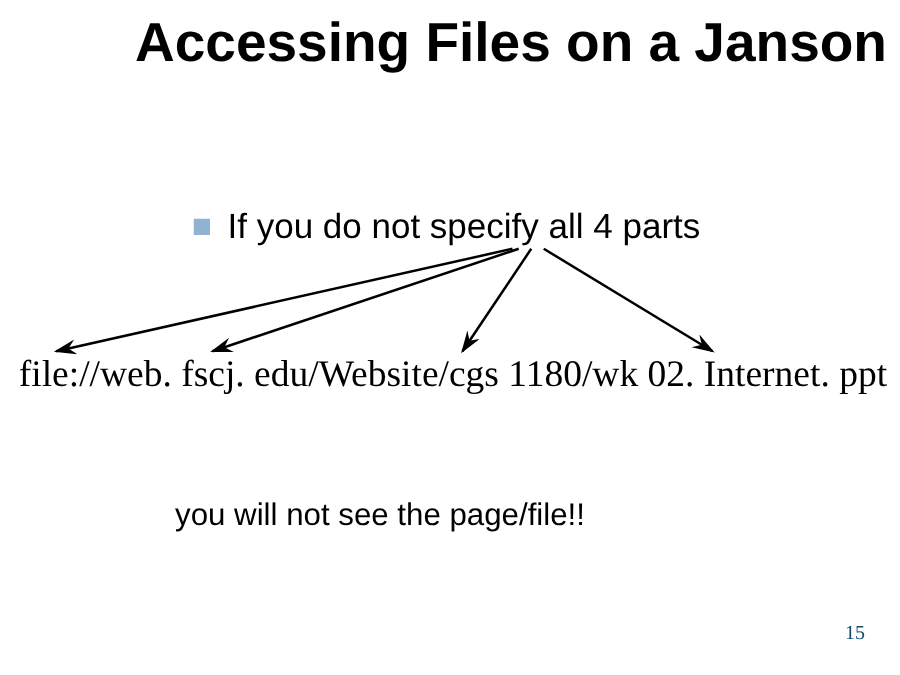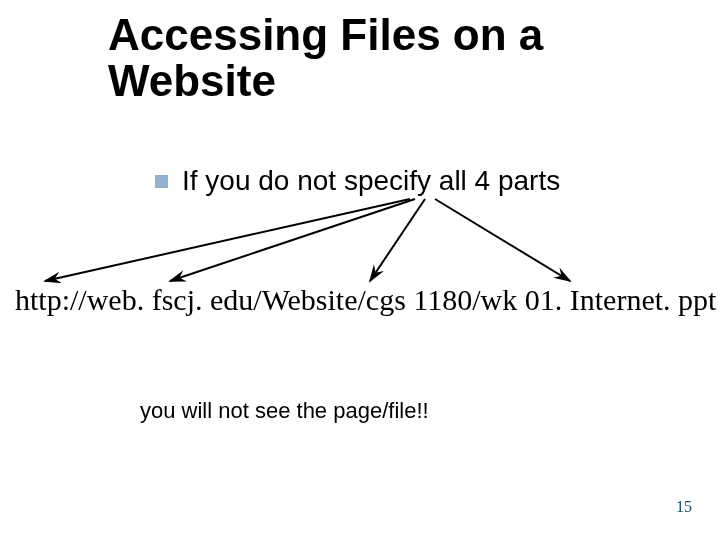--- a/index.html
+++ b/index.html
@@ -50,21 +50,21 @@
     left: 15px;
     top: 283px;
     font-family: "Times New Roman", Times, serif;
     font-size: 30px;
     white-space: nowrap;
   }
   .bottom-line {
     position: absolute;
     left: 140px;
     top: 398px;
-    font-size: 22px;
+    font-size: 25px;
     font-weight: 400;
   }
   .copyright {
     position: absolute;
     left: 14px;
     bottom: 24px;
     font-family: "Times New Roman", Times, serif;
     font-size: 14px;
     color: #000;
   }
@@ -83,29 +83,29 @@
     width: 720px;
     height: 540px;
     pointer-events: none;
   }
 </style>
 </head>
 <body>
 
 <div class="slide">
 
-  <div class="title">Accessing Files on a Website</div>
+  <div class="title">Accessing Files on a Janson</div>
 
   <div class="bullet-row">
     <div class="bullet-square"></div>
     <div class="bullet-text">If you do not specify all 4 parts</div>
   </div>
 
   <div class="url-line">
-    <span>http:</span><span>//web. fscj. edu</span><span>/Website</span><span>/cgs 1180</span><span>/wk 01. Internet. ppt</span>
+    <span>file:</span><span>//web. fscj. edu</span><span>/Website</span><span>/cgs 1180</span><span>/wk 02. Internet. ppt</span>
   </div>
 
   <svg class="arrows" viewBox="0 0 720 540">
     <defs>
       <marker id="ah" markerWidth="10" markerHeight="10" refX="8" refY="3" orient="auto">
         <path d="M0,0 L9,3 L0,6 L3,3 Z" fill="#000"></path>
       </marker>
     </defs>
 
     <line x1="410" y1="199" x2="45" y2="281" stroke="#000" stroke-width="2" marker-end="url(#ah)"></line>

